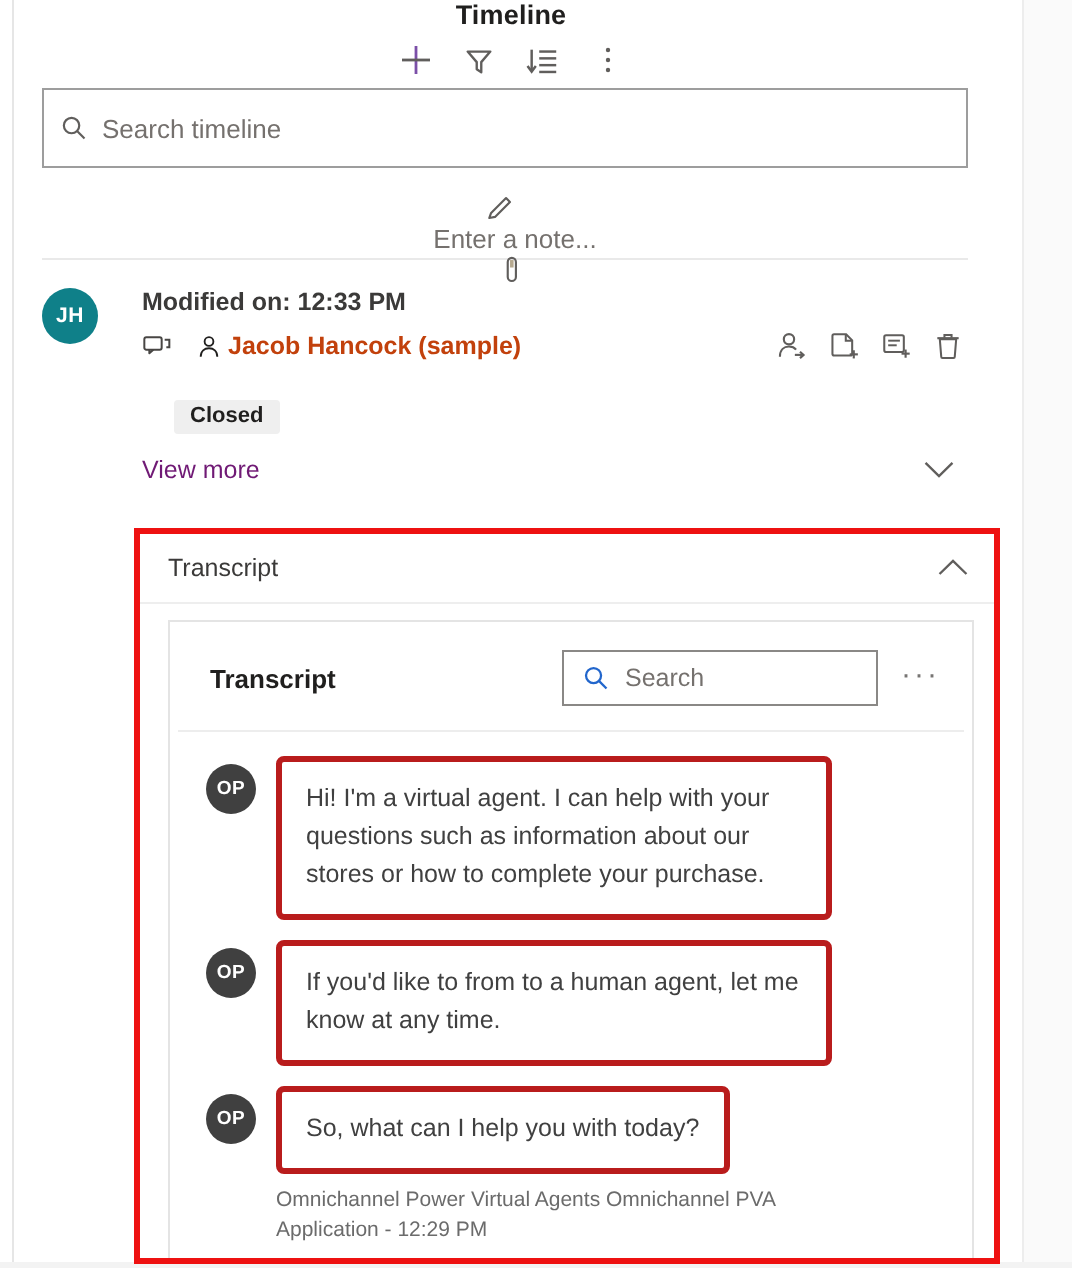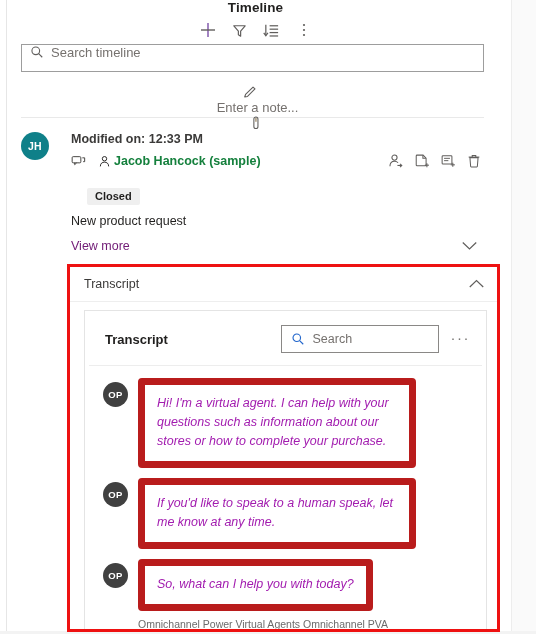--- a/index.html
+++ b/index.html
@@ -84,24 +84,24 @@
     width: 30px; height: 30px;
     display: flex; align-items: center; justify-content: center;
     cursor: pointer;
     color: #605e5c;
   }
   .icon-btn svg { display: block; }
 
   
   .tl-search {
     margin: 0 14px;
-    height: 28px;
+    height: 40px;
     border: 1px solid #9d9d9d;
     display: flex;
-    align-items: flex-start;
+    align-items: center;
     padding: 0 8px;
     box-sizing: border-box;
   }
   .tl-search .mag { margin-right: 7px; color: #605e5c; display:flex; }
   .tl-search-text {
     font-size: 13px;
     color: #75716e;
   }
 
   
@@ -162,21 +162,21 @@
   .conv-from {
     font-size: 12.5px;
     font-weight: bold;
     color: #201f1e;
     white-space: nowrap;
   }
   .person-glyph { color:#201f1e; display:flex; margin: 0 3px 0 6px; }
   .conv-person {
     font-size: 12.5px;
     font-weight: bold;
-    color: #15803d;
+    color: #c2410c;
     white-space: nowrap;
   }
   .conv-actions {
     margin-left: auto;
     display: flex;
     align-items: center;
     gap: 10px;
     padding-left: 8px;
   }
   .conv-actions .act { color:#605e5c; cursor:pointer; display:flex; }
@@ -290,31 +290,30 @@
     color: #ffffff;
     font-size: 9.5px;
     font-weight: bold;
     display:flex; align-items:center; justify-content:center;
     flex: 0 0 25px;
     margin-top: 4px;
     letter-spacing: .3px;
   }
   .msg-col { margin-left: 10px; flex: 1; min-width: 0; }
   .msg-bubble {
-    border: 7px solid #b91c1c;
+    border: 3px solid #b91c1c;
     border-radius: 4px;
     padding: 9px 12px 10px;
     font-size: 12.5px;
     line-height: 1.52;
-    color: #a21caf;
+    color: #404040;
     background: #ffffff;
     display: inline-block;
     max-width: 278px;
     box-sizing: border-box;
-    font-style: italic;
   }
   .msg-bubble.wide { width: 278px; }
   .msg-meta {
     font-size: 10.5px;
     color: #6b6b6b;
     line-height: 1.45;
     margin-top: 6px;
     max-width: 300px;
   }
 </style>
@@ -444,21 +443,20 @@
                 <path d="M7 4.4 V2.8 H11 V4.4" fill="none" stroke="#605e5c" stroke-width="1.15"></path>
               </svg>
             </span>
           </div>
         </div>
 
         <div class="badge-row">
           <span class="status-badge">Closed</span>
         </div>
 
-        <div class="subject-line">New product request</div>
 
         <div class="viewmore-row">
           <span class="viewmore-text">View more</span>
           <span class="viewmore-chevron">
             <svg width="17" height="10" viewBox="0 0 18 11">
               <path d="M1.6 1.6 L9 8.8 L16.4 1.6" fill="none" stroke="#605e5c" stroke-width="1.3"></path>
             </svg>
           </span>
         </div>
       </div>
@@ -498,21 +496,21 @@
           <div class="msg-row">
             <div class="msg-avatar">OP</div>
             <div class="msg-col">
               <div class="msg-bubble wide">Hi! I'm a virtual agent. I can help with your questions such as information about our stores or how to complete your purchase.</div>
             </div>
           </div>
 
           <div class="msg-row">
             <div class="msg-avatar">OP</div>
             <div class="msg-col">
-              <div class="msg-bubble wide">If you'd like to speak to a human speak, let me know at any time.</div>
+              <div class="msg-bubble wide">If you'd like to from to a human agent, let me know at any time.</div>
             </div>
           </div>
 
           <div class="msg-row">
             <div class="msg-avatar">OP</div>
             <div class="msg-col">
               <div class="msg-bubble">So, what can I help you with today?</div>
               <div class="msg-meta">Omnichannel Power Virtual Agents Omnichannel PVA Application - 12:29 PM</div>
             </div>
           </div>

